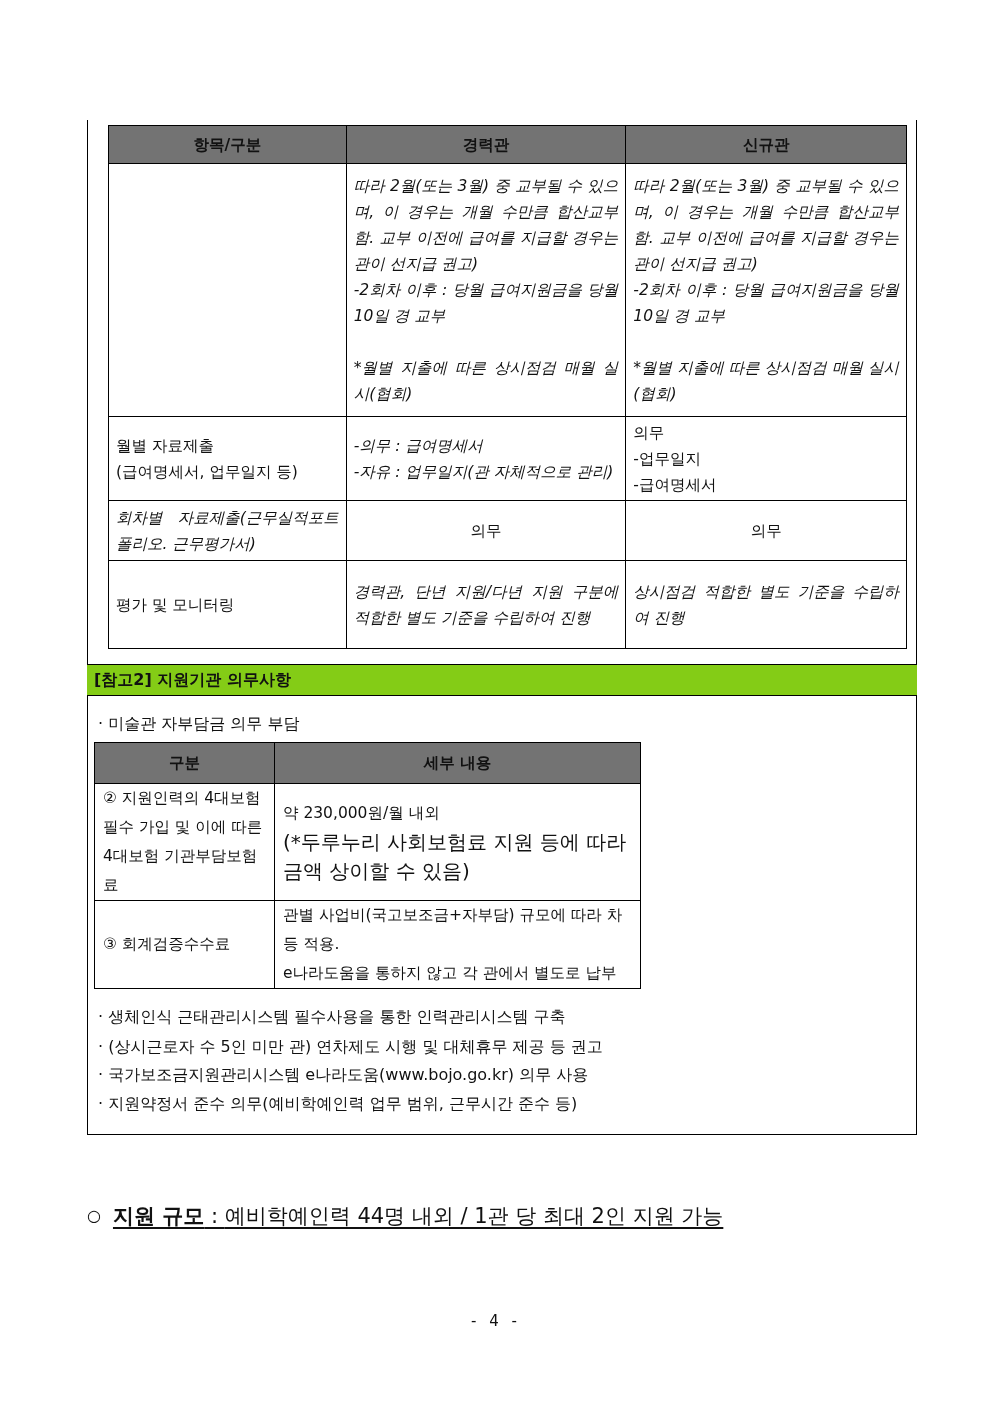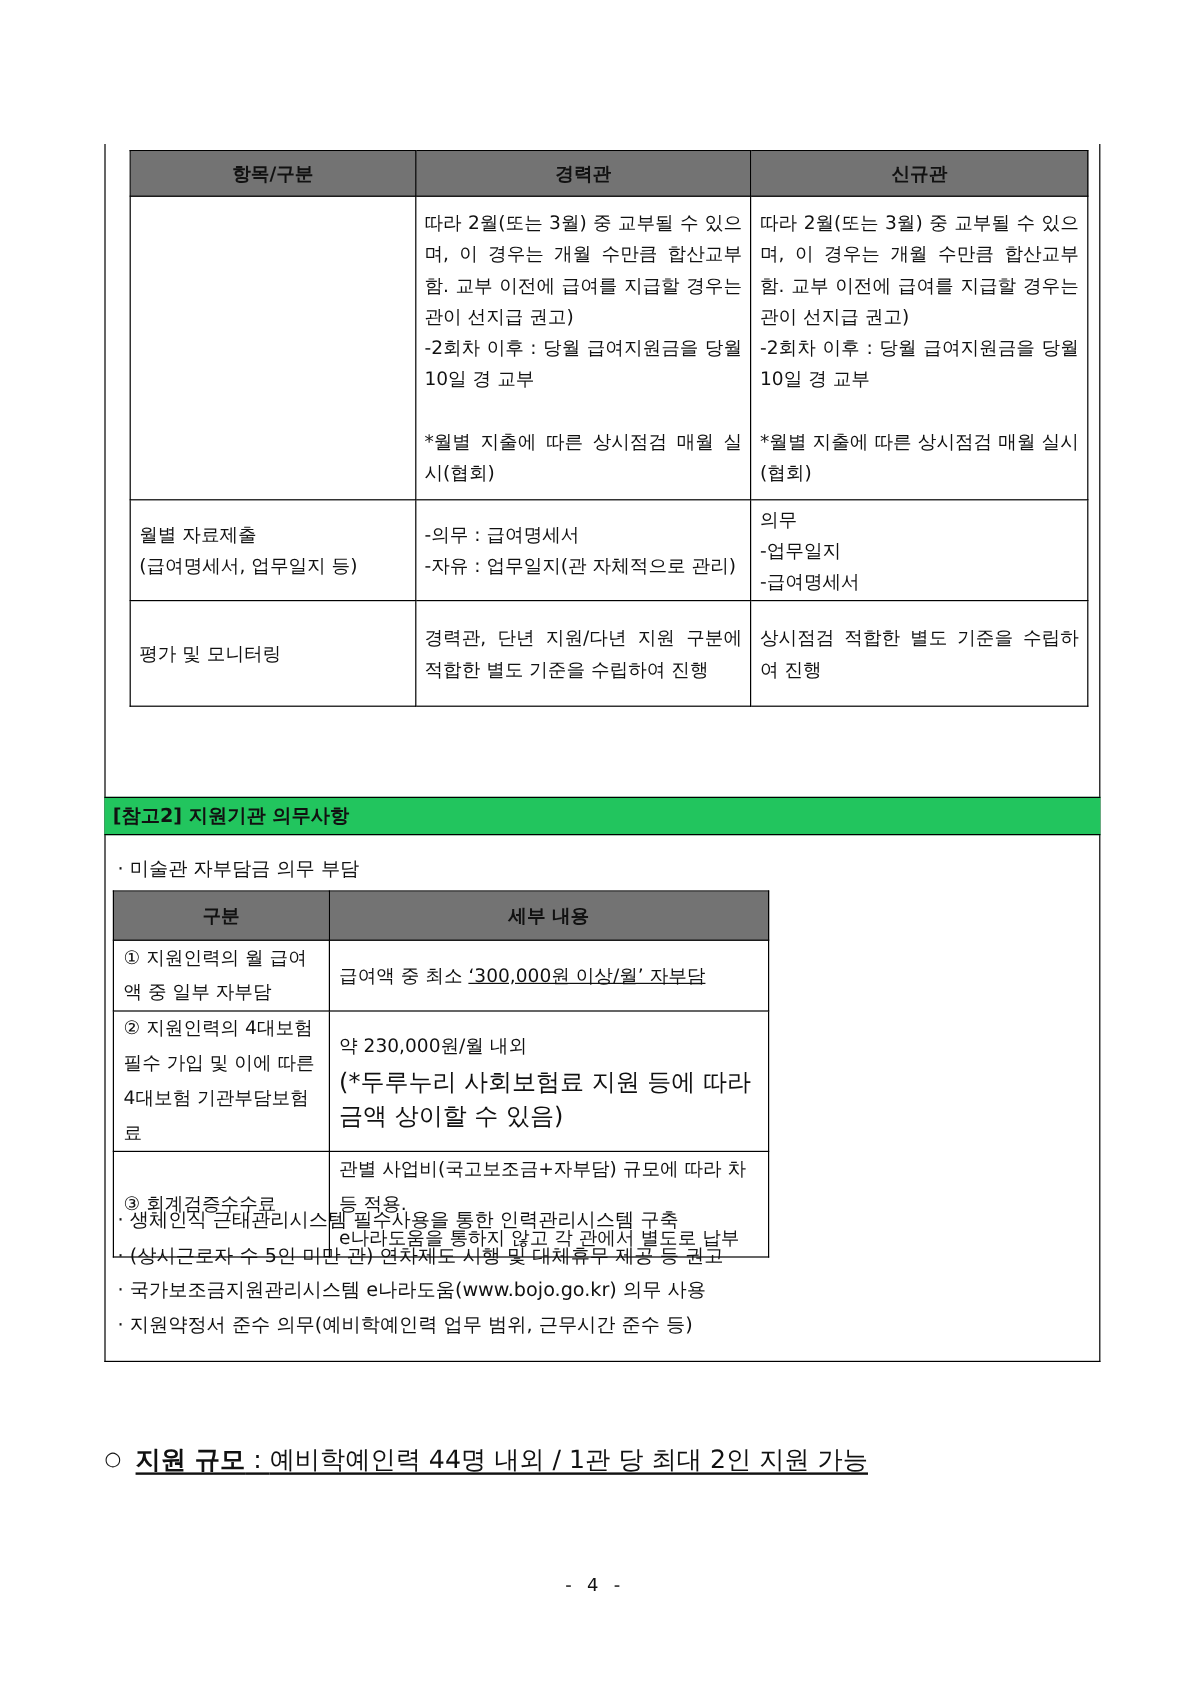--- a/index.html
+++ b/index.html
@@ -2,24 +2,24 @@
 <html><head>
 <meta charset="utf-8">
 <style>
   html, body { margin: 0; padding: 0; background: #ffffff; }
   body { width: 992px; height: 1403px; position: relative; font-family: "DejaVu Sans", "Liberation Sans", sans-serif; color: #111; overflow: hidden; }
   .frame { position: absolute; left: 87px; top: 120px; width: 830px; height: 1015px; border-left: 1.5px solid #000; border-right: 1.5px solid #000; border-bottom: 1.5px solid #000; box-sizing: border-box; }
   table { border-collapse: collapse; position: absolute; }
   td, th { border: 1.5px solid #000; font-size: 15.5px; line-height: 26px; vertical-align: middle; padding: 0 7px; font-weight: normal; }
   th { background: #737373; font-weight: bold; text-align: center; height: 29px; padding: 4px; }
   .t1 { left: 108px; top: 125px; width: 799px; }
-  .t1 td.just { text-align: justify; text-align-last: left; }
+  .t1 td.just { text-align: justify; text-align-last: left; font-style: italic; }
   .t1 td.ctr { text-align: center; }
   .pre { white-space: pre-line; }
-  .ref-band { position: absolute; left: 87px; top: 664px; width: 830px; height: 32px; background: #22c55e; border-top: 1.5px solid #000; border-bottom: 1.5px solid #000; box-sizing: border-box; font-weight: bold; font-size: 16px; line-height: 29px; padding-left: 7px; }
+  .ref-band { position: absolute; left: 87px; top: 664px; width: 830px; height: 32px; background: #84cc16; border-top: 1.5px solid #000; border-bottom: 1.5px solid #000; box-sizing: border-box; font-weight: bold; font-size: 16px; line-height: 29px; padding-left: 7px; }
   .bullet-line { position: absolute; left: 98px; font-size: 16px; line-height: 30px; white-space: nowrap; }
   .t2 { left: 94px; top: 742px; width: 547px; }
   .t2 td { font-size: 15.5px; line-height: 29px; padding: 0 8px; }
   .t2 td .small { font-size: 20px; }
   .u { text-decoration: underline; }
   .scale { position: absolute; left: 87px; top: 1200px; font-size: 21px; line-height: 32px; white-space: nowrap; }
   .scale .circle { display: inline-block; margin-right: 12px; font-size: 16px; vertical-align: 2px; }
   .scale .txt { text-decoration: underline; text-underline-offset: 4px; text-align: center; }
   .scale b { font-weight: bold; }
   .page-no { position: absolute; left: 0; width: 992px; top: 1312px; text-align: center; font-size: 15px; letter-spacing: 4px; }
@@ -54,20 +54,25 @@
   </tr>
   <tr style="height:84px">
     <td class="pre">월별 자료제출
 (급여명세서, 업무일지 등)</td>
     <td class="just pre">-의무 : 급여명세서
 -자유 : 업무일지(관 자체적으로 관리)</td>
     <td class="pre">의무
 -업무일지
 -급여명세서</td>
   </tr>
+  <tr style="height:60px">
+    <td class="just">회차별 자료제출(근무실적포트폴리오. 근무평가서)</td>
+    <td class="ctr">의무</td>
+    <td class="ctr">의무</td>
+  </tr>
   <tr style="height:88px">
     <td>평가 및 모니터링</td>
     <td class="just">경력관, 단년 지원/다년 지원 구분에 적합한 별도 기준을 수립하여 진행</td>
     <td class="just">상시점검 적합한 별도 기준을 수립하여 진행</td>
   </tr>
 </tbody>
   </table>
 
 <div class="ref-band">[참고2] 지원기관 의무사항</div>
 
@@ -75,26 +80,20 @@
 
 <table class="t2">
   <colgroup>
     <col style="width:226px">
     <col style="width:455px">
   </colgroup>
   <tbody>
       <tr>
     <th style="height:32px">구분</th>
     <th style="height:32px">세부 내용</th>
-  </tr>
-  <tr style="height:59px">
-    <td>① 지원인력의 월 급여액 중 일부 자부담</td>
-    <td>
-      <span>급여액 중 최소 </span><span class="u">‘300,000원 이상/월’ 자부담</span>
-    </td>
   </tr>
   <tr style="height:91px">
     <td>② 지원인력의 4대보험 필수 가입 및 이에 따른 4대보험 기관부담보험료</td>
     <td>
       <div>약 230,000원/월 내외</div>
       <div class="small">(*두루누리 사회보험료 지원 등에 따라 금액 상이할 수 있음)</div>
     </td>
   </tr>
   <tr style="height:63px">
     <td>③ 회계검증수수료</td>

